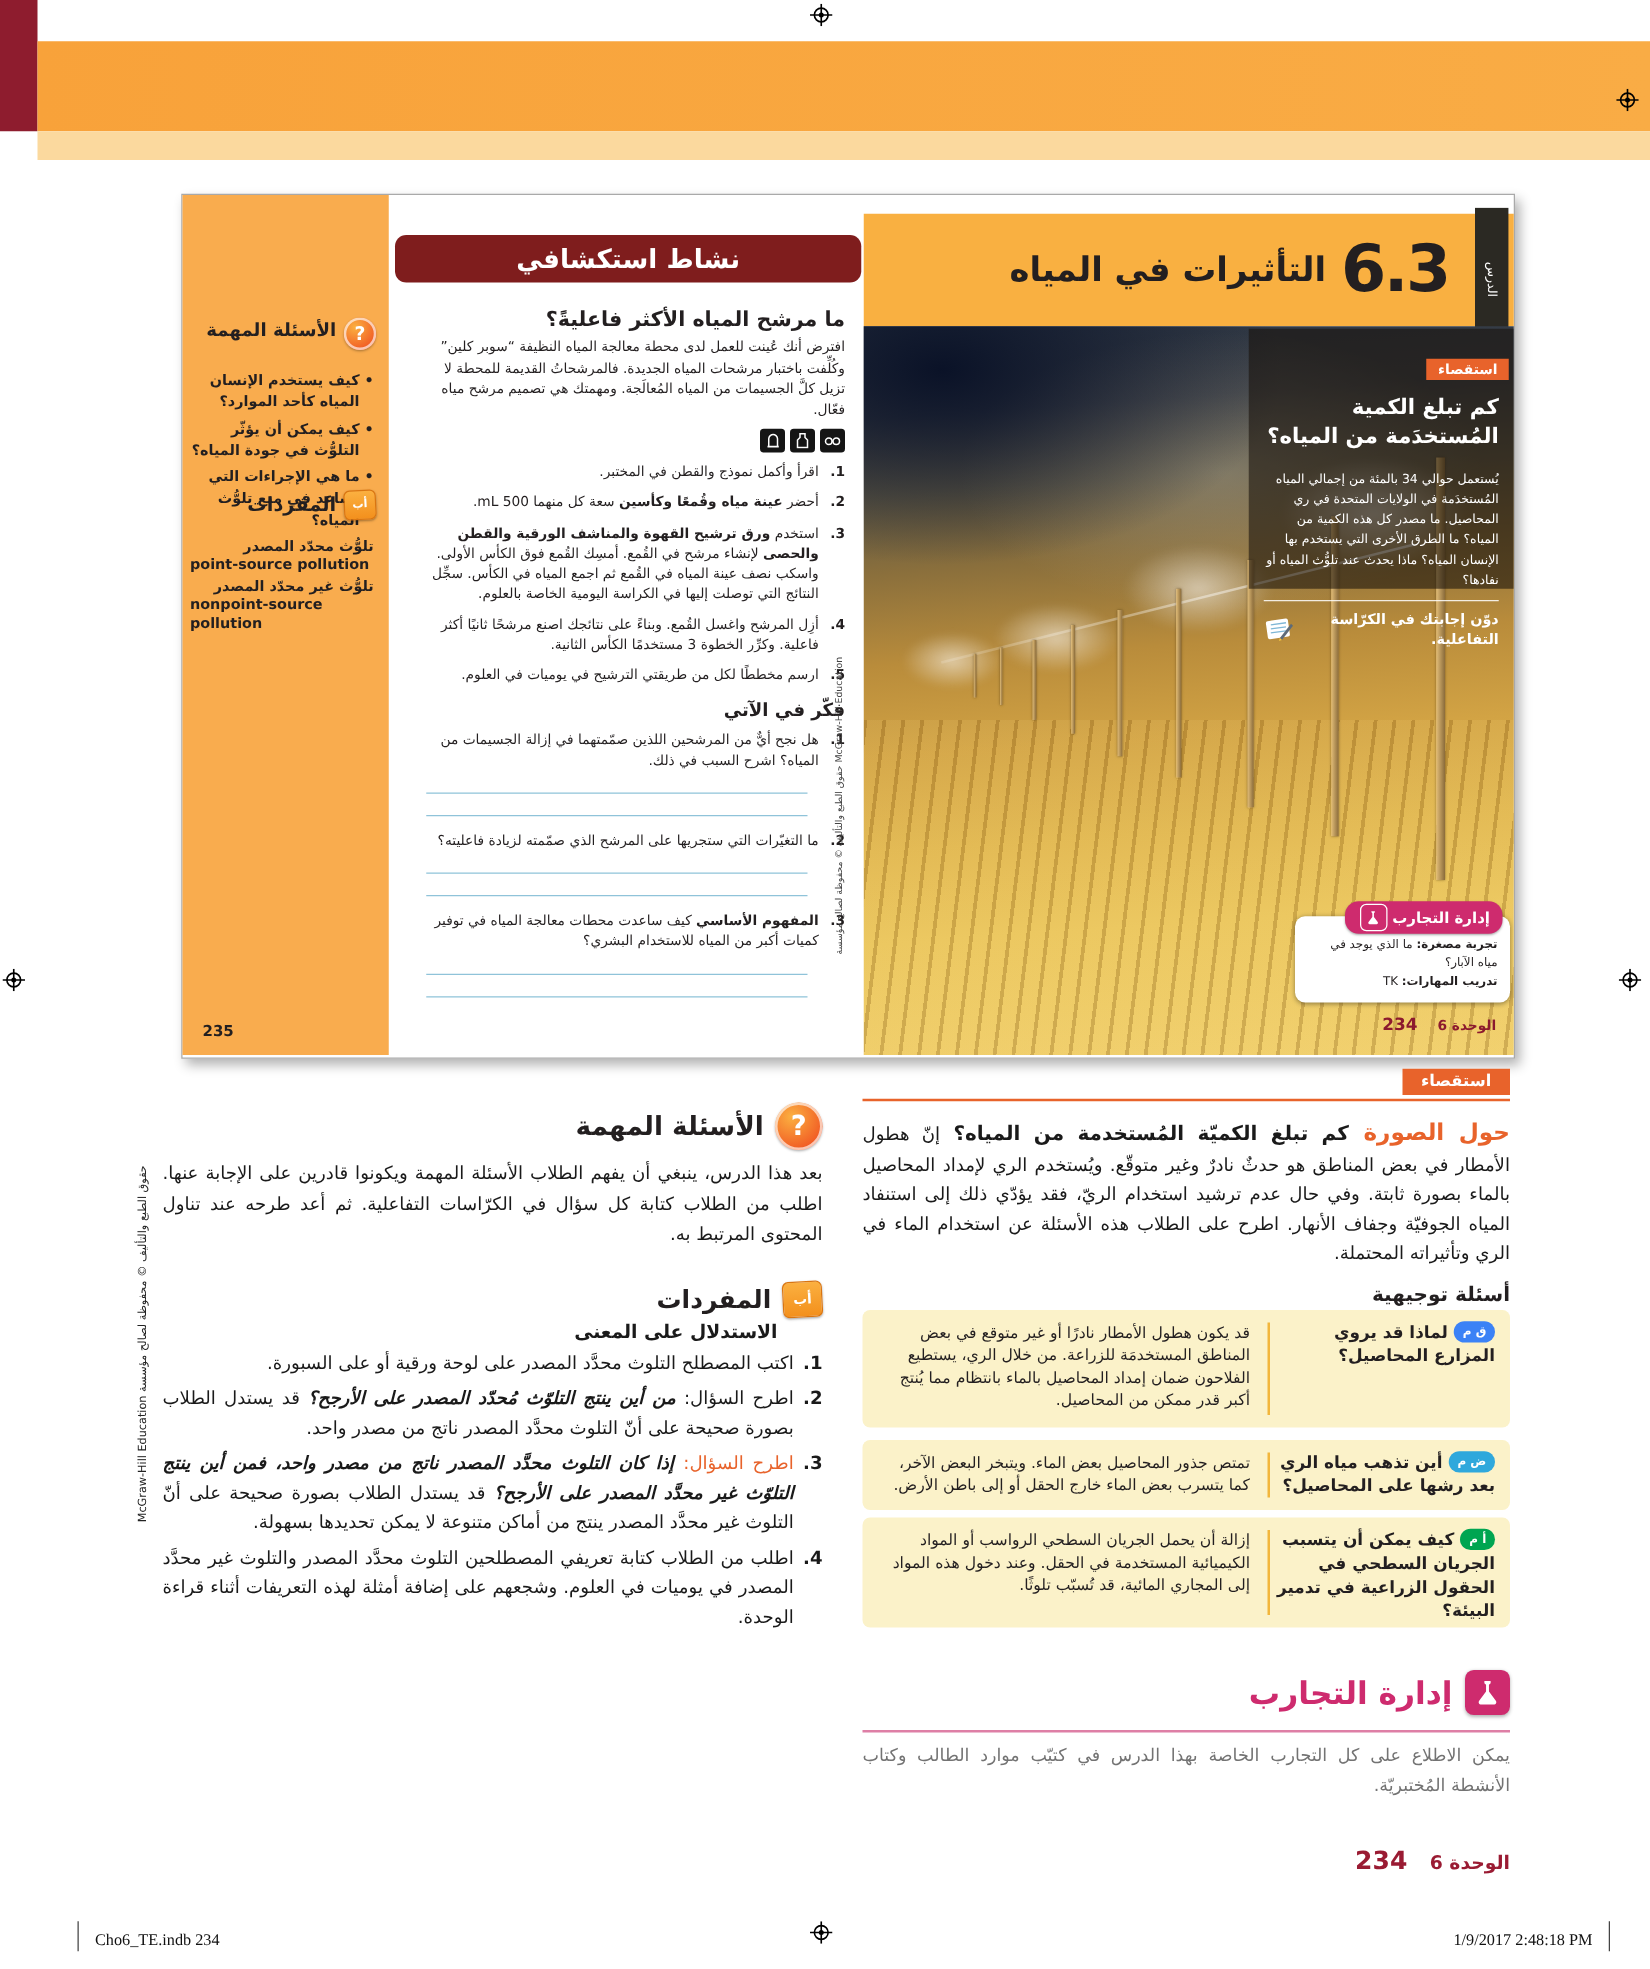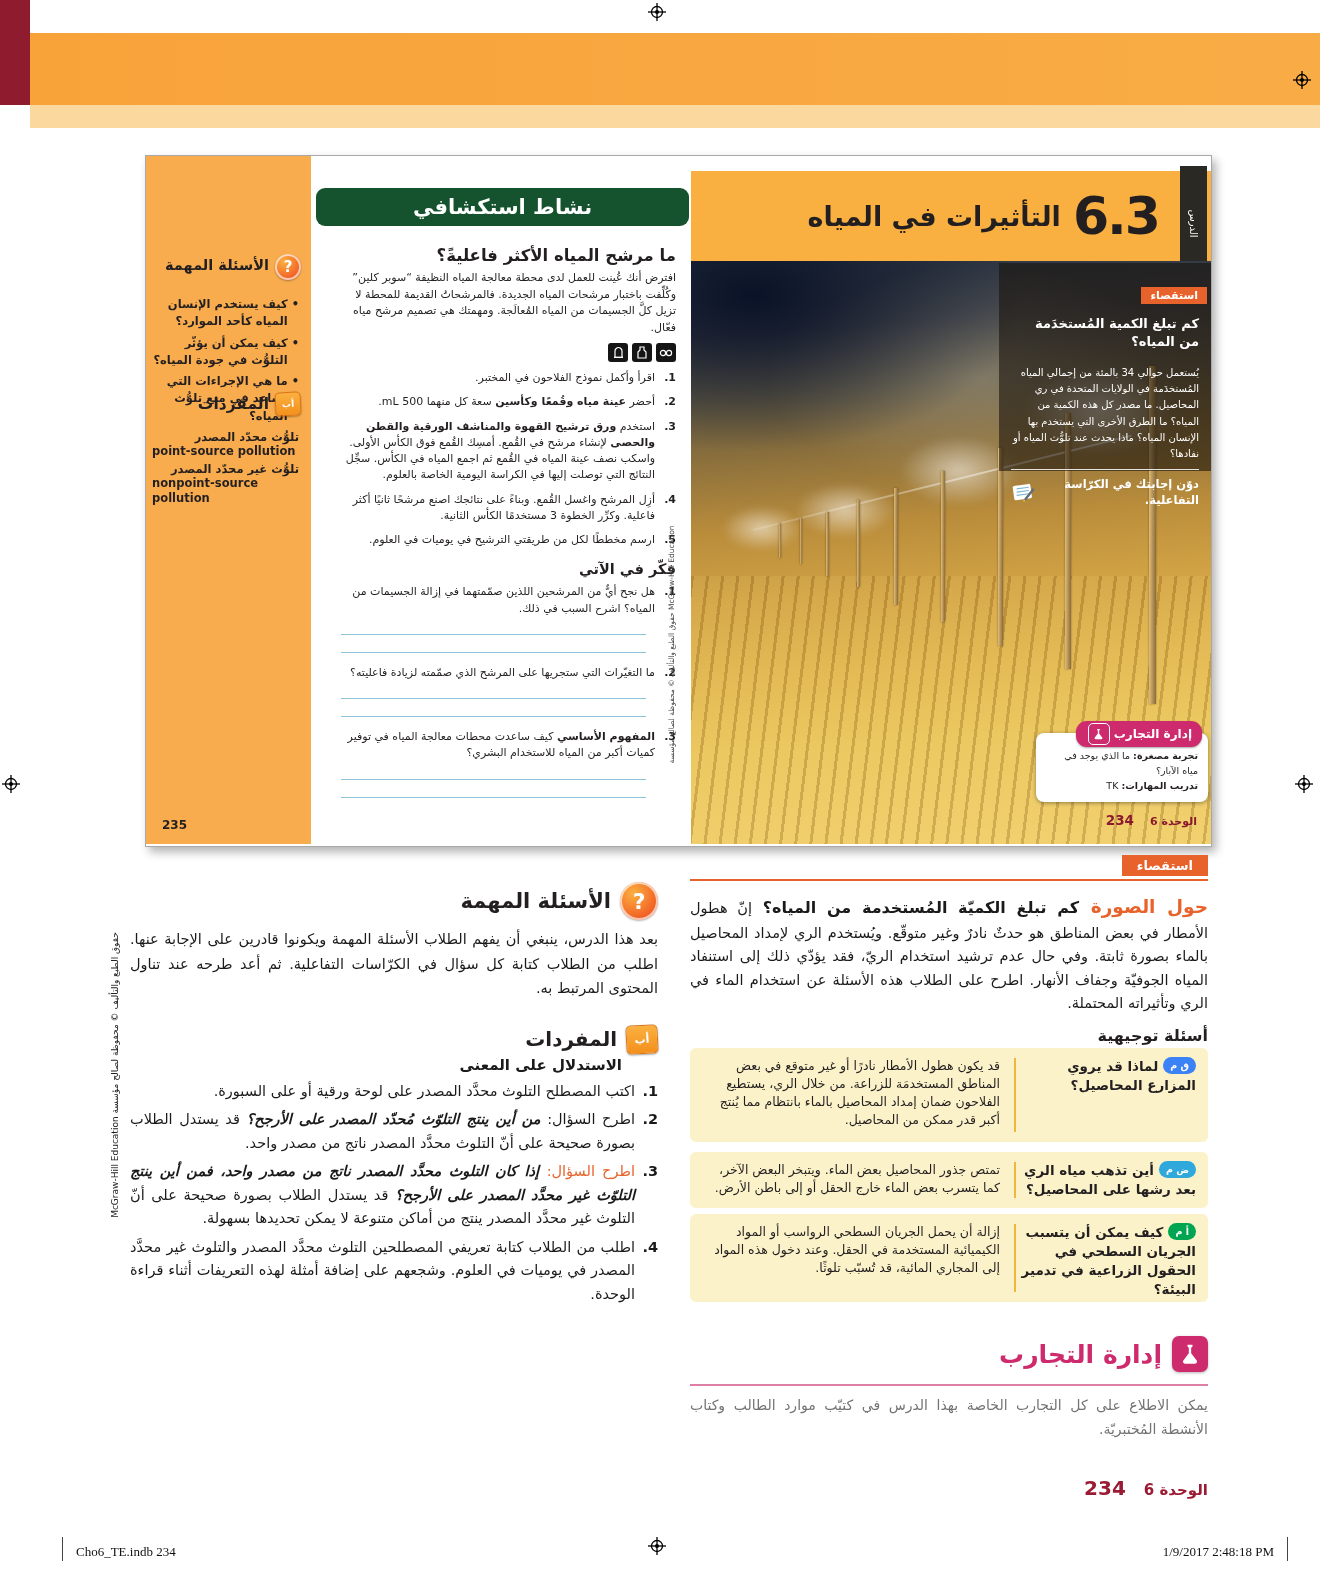--- a/index.html
+++ b/index.html
@@ -31,21 +31,21 @@
               border:1px solid #D97511;color:#fff;font-weight:bold;display:flex;align-items:center;
               justify-content:center;box-shadow:0 1px 2px rgba(0,0,0,.35);transform:rotate(-3deg);}
   .vocab-icon.small{width:24px;height:22px;font-size:9px;}
   .vocab-icon.big{width:30px;height:27px;font-size:11px;}
   .sp-v-title{font-weight:bold;font-size:15.5px;}
   .sp-vocab{position:absolute;top:270px;right:12px;left:6px;}
   .sp-vocab .ar{font-weight:bold;font-size:11.5px;text-align:right;margin-top:4px;}
   .sp-vocab .en{direction:ltr;text-align:left;font-weight:bold;font-size:11.5px;line-height:1.25;}
   .sp-pagenum{position:absolute;left:16px;bottom:12px;font-size:12px;font-weight:bold;}
   
-  .sp-act-header{position:absolute;left:170px;top:32px;width:373px;height:38px;background:#14532d;
+  .sp-act-header{position:absolute;left:170px;top:32px;width:373px;height:38px;background:#7f1d1d;
                  border-radius:9px;color:#fff;font-weight:bold;font-size:21px;display:flex;
                  align-items:center;justify-content:center;}
   .sp-activity{position:absolute;left:190px;top:90px;width:340px;direction:rtl;text-align:right;}
   .sp-act-title{font-weight:bold;font-size:16.5px;margin-bottom:5px;}
   .sp-act-intro{font-size:11px;line-height:1.5;}
   .safety-row{display:flex;gap:4px;margin:7px 0 8px;}
   .safety{width:20px;height:19px;background:#151515;border-radius:3px;display:flex;
           align-items:center;justify-content:center;}
   .step{display:flex;gap:7px;font-size:11px;line-height:1.48;margin-bottom:8px;}
   .step-num{flex:none;font-weight:bold;min-width:14px;}
@@ -74,21 +74,21 @@
     background:repeating-linear-gradient(97deg,rgba(130,88,22,.28) 0 3px,rgba(255,225,140,.10) 3px 15px);}
   .tower{position:absolute;background:linear-gradient(90deg,#e2bd78,#8a6b3a);box-shadow:0 0 2px rgba(60,40,10,.6);}
   .mist{position:absolute;background:radial-gradient(closest-side,rgba(255,255,255,.55),rgba(255,255,255,0));
         filter:blur(3px);border-radius:50%;}
   .spray-line{position:absolute;height:2px;background:linear-gradient(90deg,rgba(255,255,255,.15),rgba(255,255,255,.65));}
   
   .sp-overlay{position:absolute;top:2px;right:0;width:212px;height:208px;background:rgba(24,18,10,.58);
               direction:rtl;color:#fff;padding:10px 12px;box-sizing:border-box;}
   .ov-tag{position:absolute;top:24px;right:4px;background:#E8632B;color:#fff;font-size:11px;
           font-weight:bold;padding:2px 9px;}
-  .ov-title{margin-top:42px;font-weight:bold;font-size:13px;line-height:1.35;}
+  .ov-title{margin-top:42px;font-weight:bold;font-size:17px;line-height:1.35;}
   .ov-body{font-size:10px;line-height:1.62;margin-top:15px;}
   .ov-div{border-top:1px solid rgba(255,255,255,.85);margin:7px 0 6px;}
   .ov-note{display:flex;gap:8px;align-items:center;}
   .ov-note-text{font-weight:bold;font-size:11.5px;line-height:1.4;}
   
   .sp-labbox{position:absolute;top:472px;right:3px;width:172px;background:#fff;border-radius:8px;
              box-shadow:0 1px 4px rgba(0,0,0,.4);direction:rtl;padding:15px 10px 8px;box-sizing:border-box;}
   .labpill{position:absolute;top:-12px;right:6px;display:flex;align-items:center;gap:4px;
            background:#CE2B6E;border-radius:11px;padding:2px 10px 2px 12px;color:#fff;
            font-weight:bold;font-size:12px;box-shadow:0 1px 2px rgba(0,0,0,.35);}
@@ -240,21 +240,21 @@
         <div class="safety">
             <svg width="13" height="13" viewBox="0 0 13 13">
               <path d="M3 11V5c0-2 2-3.5 3.5-3.5S10 3 10 5v6" fill="none" stroke="#fff" stroke-width="1.2"></path>
               <line x1="2" y1="11.3" x2="11" y2="11.3" stroke="#fff" stroke-width="1.4"></line>
             </svg>
           </div>
       </div>
 
       <div class="step">
         <span class="step-num">1.</span>
-        <span><span>اقرأ وأكمل نموذج الفلاحون في المختبر.</span><b></b><span></span></span>
+        <span><span>اقرأ وأكمل نموذج والقطن في المختبر.</span><b></b><span></span></span>
       </div>
       <div class="step">
         <span class="step-num">2.</span>
         <span><span>أحضر </span><b>عينة مياه وقُمعًا وكأسين</b><span> سعة كل منهما 500 mL.</span></span>
       </div>
       <div class="step">
         <span class="step-num">3.</span>
         <span><span>استخدم </span><b>ورق ترشيح القهوة والمناشف الورقية والقطن والحصى</b><span> لإنشاء مرشح في القُمع. أمسِك القُمع فوق الكأس الأولى. واسكب نصف عينة المياه في القُمع ثم اجمع المياه في الكأس. سجِّل النتائج التي توصلت إليها في الكراسة اليومية الخاصة بالعلوم.</span></span>
       </div>
       <div class="step">

